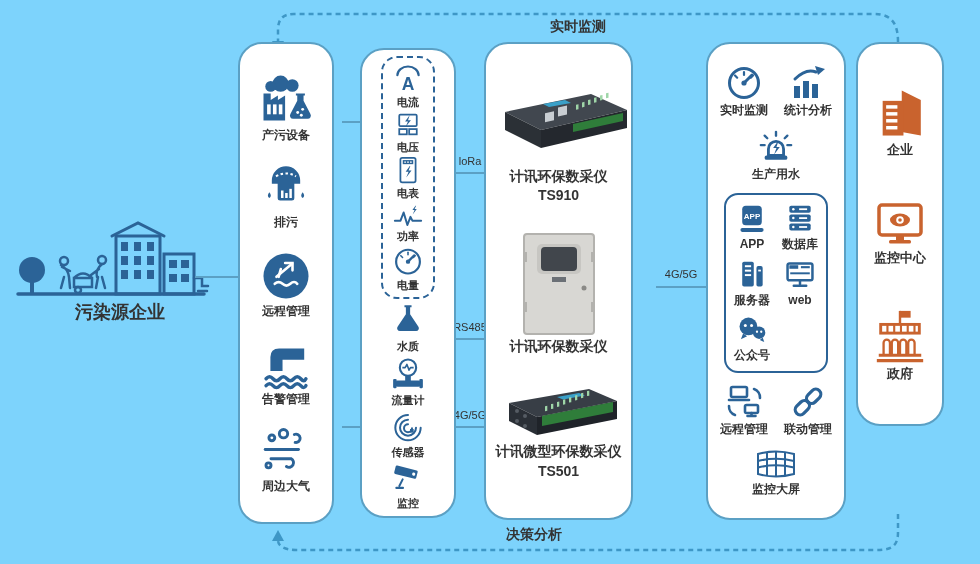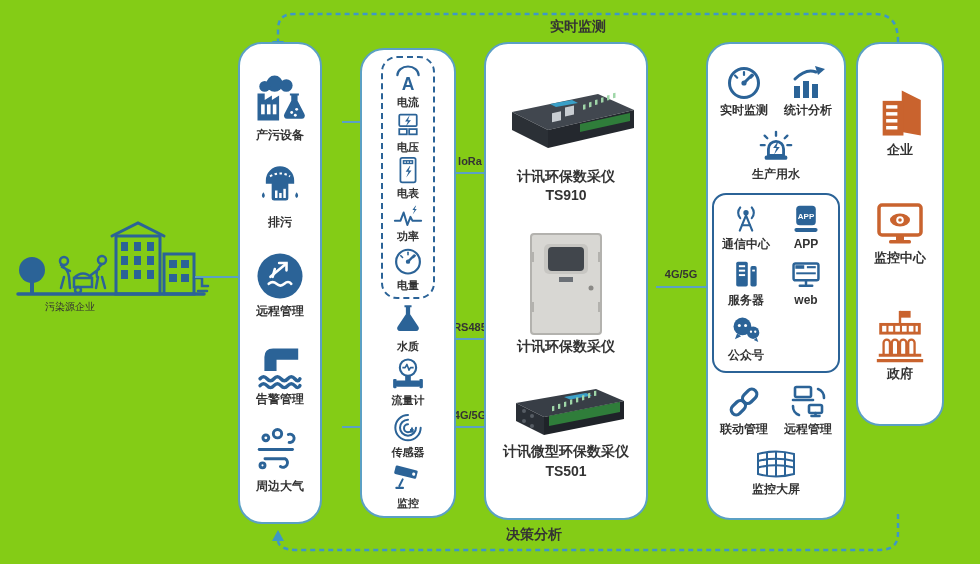--- a/index.html
+++ b/index.html
@@ -1,24 +1,24 @@
 <!DOCTYPE html>
 <html style="--accent-blue: #2b6397; --border-blue: #5ba0c4; --dash-blue: #3e97c6; --accent-orange: #c9632e; --text: #333333;"><head>
 <meta charset="utf-8">
 <style>
   * { margin:0; padding:0; box-sizing:border-box; }
   html,body { background:#fff; }
   body { font-family:"Liberation Sans","DejaVu Sans",sans-serif; }
-  .canvas { position:relative; width:980px; height:564px; background:#84cc16; overflow:hidden; }
+  .canvas { position:relative; width:980px; height:564px; background:#7dd3fc; overflow:hidden; }
 
   .col { position:absolute; border:2px solid var(--border-blue,#5ba0c4); border-radius:24px; background:#fff;
          display:flex; flex-direction:column; align-items:center; justify-content:space-evenly; }
-  #col-pollution { left:238px; top:42px;  width:84px; height:482px; padding:8px 0; }
+  #col-pollution { left:238px; top:42px;  width:96px; height:482px; padding:8px 0; }
   #col-sensors   { left:360px; top:48px;  width:96px;  height:470px; padding:6px 0; justify-content:space-between; }
-  #col-devices   { left:484px; top:42px;  width:164px; height:478px; padding:10px 4px; }
+  #col-devices   { left:484px; top:42px;  width:149px; height:478px; padding:10px 4px; }
   #col-platform  { left:706px; top:42px;  width:140px; height:478px; padding:10px 2px; }
   #col-users     { left:856px; top:42px;  width:88px;  height:384px; }
 
   .p-item, .s-item, .f-item, .u-item { display:flex; flex-direction:column; align-items:center; gap:3px; }
   .item-label { font-size:12px; font-weight:700; color:var(--text,#333); text-align:center; white-space:nowrap; line-height:1.15; }
   .s-item .item-label { font-size:11px; }
   .u-item .item-label { font-size:13px; }
 
   .icon { color:var(--accent-blue,#2b6397); line-height:0; }
   .icon.orange { color:var(--accent-orange,#c9632e); }
@@ -28,26 +28,26 @@
                   display:flex; flex-direction:column; align-items:center; gap:3px; }
 
   .inner-box { border:2px solid var(--accent-blue,#2b6397); border-radius:14px; padding:8px 8px;
                display:grid; grid-template-columns:1fr 1fr; gap:7px 12px; }
   .row2 { display:flex; gap:16px; }
 
   .device { display:flex; flex-direction:column; align-items:center; gap:2px; }
   .device-title { font-size:14px; font-weight:700; color:var(--text,#333); text-align:center; line-height:1.25; white-space:nowrap; }
 
   .hline { position:absolute; height:2px; background:var(--border-blue,#5ba0c4); }
-  .link-label { position:absolute; font-size:11px; font-weight:700; color:var(--text,#333); text-align:center; white-space:nowrap; }
+  .link-label { position:absolute; font-size:11px; font-weight:400; color:var(--text,#333); text-align:center; white-space:nowrap; }
 
   .flow-label { position:absolute; font-size:14px; font-weight:700; color:var(--text,#333); transform:translateX(-50%); white-space:nowrap; }
 
-  #src-label { position:absolute; left:45px; top:300px; width:150px; 
-               font-size:10px; font-weight:400; color:var(--text,#333); }
+  #src-label { position:absolute; left:45px; top:300px; width:150px; text-align:center;
+               font-size:18px; font-weight:700; color:var(--text,#333); }
   #src-illustration { position:absolute; left:12px; top:220px; }
   #flow-overlay { position:absolute; left:0; top:0; pointer-events:none; }
 </style>
 </head>
 <body>
 
 <div class="canvas">
 
   <svg id="flow-overlay" width="980" height="564">
     <path d="M898 42 C898 24 892 14 874 14 L294 14 C282 14 278 20 278 30 L278 42" fill="none" stroke="#3e97c6" stroke-width="2.5" stroke-dasharray="5 4"></path>
@@ -421,41 +421,46 @@
           </g>
         </svg>
       </span>
       <span class="item-label">生产用水</span>
     </div>
 
     <div class="inner-box">
       <div class="f-item">
         <span class="icon">
           <svg width="32" height="32" viewBox="0 0 36 36">
-            <circle cx="18" cy="11" r="3" fill="currentColor"></circle>
-            <g stroke="currentColor" stroke-width="2.4" fill="none" stroke-linecap="round">
-              <path d="M11.5 17 a9 9 0 0 1 0 -12"></path>
-                <path d="M24.5 5 a9 9 0 0 1 0 12"></path>
-              <path d="M18 14 L11 31"></path>
-                <path d="M18 14 L25 31"></path>
-                <path d="M13.5 25 h9"></path>
-            </g>
-          </svg>
-        </span>
-        <span class="item-label">通信中心</span>
-      </div>
-      <div class="f-item">
-        <span class="icon">
-          <svg width="32" height="32" viewBox="0 0 36 36">
             <rect x="7" y="3" width="22" height="22" rx="4" fill="currentColor"></rect>
             <text x="18" y="18" font-size="9" font-weight="bold" text-anchor="middle" fill="#fff">APP</text>
             <rect x="5" y="28" width="26" height="4.5" rx="2" fill="currentColor"></rect>
           </svg>
         </span>
         <span class="item-label">APP</span>
+      </div>
+      <div class="f-item">
+        <span class="icon">
+          <svg width="32" height="32" viewBox="0 0 36 36">
+            <g fill="currentColor">
+              <rect x="6" y="3" width="24" height="8" rx="2"></rect>
+                <rect x="6" y="13" width="24" height="8" rx="2"></rect>
+                <rect x="6" y="23" width="24" height="8" rx="2"></rect>
+            </g>
+            <g fill="#fff">
+              <circle cx="10.5" cy="7" r="1.4"></circle>
+                <circle cx="10.5" cy="17" r="1.4"></circle>
+                <circle cx="10.5" cy="27" r="1.4"></circle>
+              <rect x="17" y="6" width="9" height="2"></rect>
+                <rect x="17" y="16" width="9" height="2"></rect>
+                <rect x="17" y="26" width="9" height="2"></rect>
+            </g>
+          </svg>
+        </span>
+        <span class="item-label">数据库</span>
       </div>
       <div class="f-item">
         <span class="icon">
           <svg width="32" height="32" viewBox="0 0 36 36">
             <rect x="7" y="3" width="13" height="28" rx="2" fill="currentColor"></rect>
             <g fill="#fff">
                 <rect x="10" y="7" width="7" height="2.2"></rect>
                 <rect x="10" y="12" width="7" height="2.2"></rect>
                 <rect x="10" y="17" width="7" height="2.2"></rect>
               </g>
@@ -491,42 +496,42 @@
           </svg>
         </span>
         <span class="item-label">公众号</span>
       </div>
     </div>
 
     <div class="row2">
       <div class="f-item">
         <span class="icon">
           <svg width="36" height="36" viewBox="0 0 36 36">
-            <g transform="rotate(-45 18 18)" stroke="currentColor" stroke-width="3.2" fill="none">
-              <rect x="2" y="13" width="16" height="10" rx="5"></rect>
-              <rect x="18" y="13" width="16" height="10" rx="5"></rect>
-            </g>
-          </svg>
-        </span>
-        <span class="item-label">联动管理</span>
-      </div>
-      <div class="f-item">
-        <span class="icon">
-          <svg width="36" height="36" viewBox="0 0 36 36">
             <g stroke="currentColor" stroke-width="2.6" fill="none" stroke-linecap="round">
               <rect x="5" y="3" width="16" height="10" rx="1.5"></rect>
               <path d="M3 16 h20"></path>
               <rect x="19" y="21" width="13" height="8" rx="1.5"></rect>
               <path d="M25.5 29 v3 M21.5 32 h8"></path>
               <path d="M28 5 a9 9 0 0 1 6 9"></path>
               <path d="M9 31 a9 9 0 0 1 -6 -9"></path>
             </g>
           </svg>
         </span>
         <span class="item-label">远程管理</span>
+      </div>
+      <div class="f-item">
+        <span class="icon">
+          <svg width="36" height="36" viewBox="0 0 36 36">
+            <g transform="rotate(-45 18 18)" stroke="currentColor" stroke-width="3.2" fill="none">
+              <rect x="2" y="13" width="16" height="10" rx="5"></rect>
+              <rect x="18" y="13" width="16" height="10" rx="5"></rect>
+            </g>
+          </svg>
+        </span>
+        <span class="item-label">联动管理</span>
       </div>
     </div>
 
     <div class="f-item">
       <span class="icon">
         <svg width="44" height="32" viewBox="0 0 44 32">
           <g stroke="currentColor" stroke-width="2" fill="none">
             <path d="M4 6 Q22 1 40 6 V26 Q22 31 4 26 z"></path>
             <path d="M13 4.2 V28"></path>
               <path d="M22 3.6 V28.5"></path>

